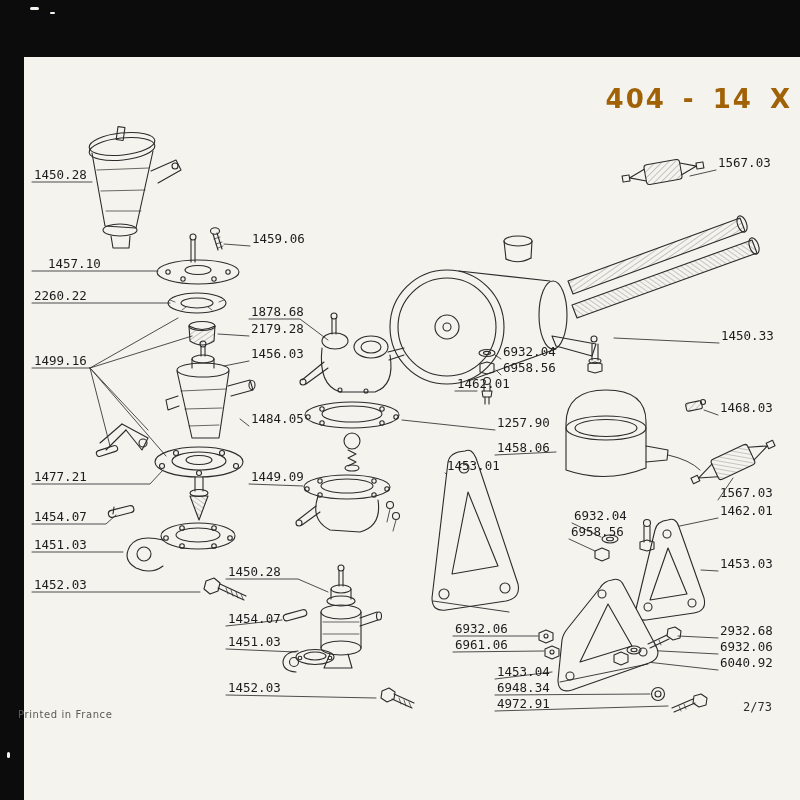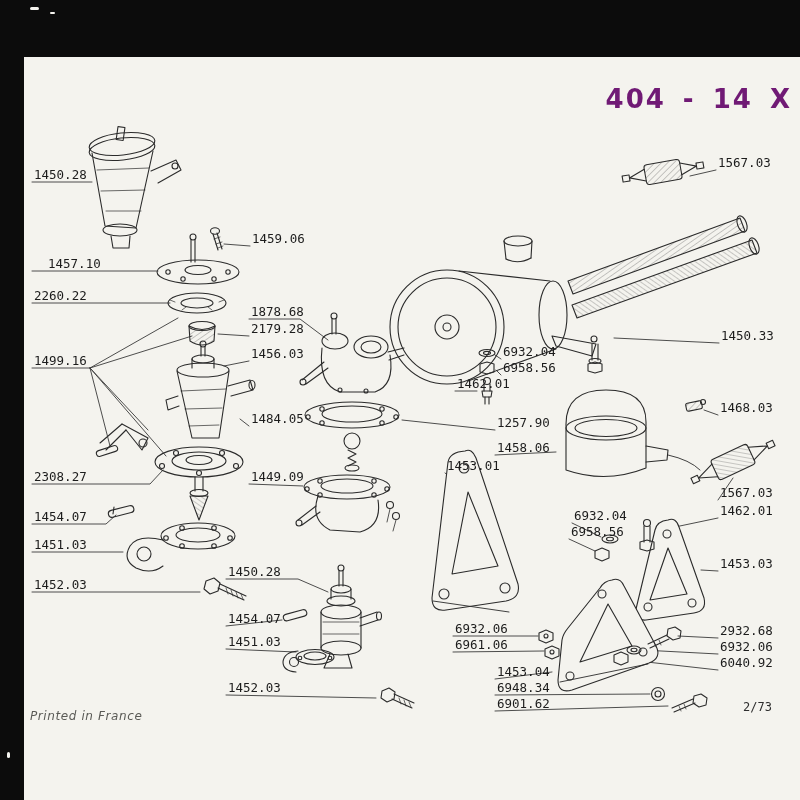--- a/index.html
+++ b/index.html
@@ -15,31 +15,31 @@
   }
   .leftbar {
     position:absolute; left:0; top:0; width:24px; height:800px;
     background:#0c0c0c;
   }
   .speck { position:absolute; background:#f4f3ee; border-radius:2px; }
   .title {
     position:absolute; top:84px; right:8px;
     font-family:"DejaVu Sans", sans-serif;
     font-weight:700; font-size:26px; letter-spacing:2px; word-spacing:6px;
-    color:#701a75; white-space:nowrap;
+    color:#a16207; white-space:nowrap;
   }
   .diagram-svg { position:absolute; left:0; top:0; }
   .lbl {
     position:absolute;
     font-family:"DejaVu Sans Mono", monospace;
     font-size:12.5px; line-height:14px; color:#1c1c1c; white-space:nowrap;
   }
   .footer-left {
-    position:absolute; left:30px; top:709px;
-    font-size:12px; letter-spacing:0.6px; color:#5a5a56;font-style:italic;
+    position:absolute; left:18px; top:709px;
+    font-size:10px; letter-spacing:0.6px; color:#5a5a56;
   }
   .footer-right {
     position:absolute; right:28px; top:700px;
     font-family:"DejaVu Sans Mono", monospace;
     font-size:12px; color:#2e2e2e;
   }
 </style>
 </head>
 <body>
 
@@ -403,21 +403,21 @@
 
   <div class="lbl" style="left:34px;top:168px">1450.28</div>
   <div class="lbl" style="left:252px;top:232px">1459.06</div>
   <div class="lbl" style="left:48px;top:257px">1457.10</div>
   <div class="lbl" style="left:34px;top:289px">2260.22</div>
   <div class="lbl" style="left:251px;top:305px">1878.68</div>
   <div class="lbl" style="left:251px;top:322px">2179.28</div>
   <div class="lbl" style="left:34px;top:354px">1499.16</div>
   <div class="lbl" style="left:251px;top:347px">1456.03</div>
   <div class="lbl" style="left:251px;top:412px">1484.05</div>
-  <div class="lbl" style="left:34px;top:470px">2308.27</div>
+  <div class="lbl" style="left:34px;top:470px">1477.21</div>
   <div class="lbl" style="left:251px;top:470px">1449.09</div>
   <div class="lbl" style="left:34px;top:510px">1454.07</div>
   <div class="lbl" style="left:34px;top:538px">1451.03</div>
   <div class="lbl" style="left:34px;top:578px">1452.03</div>
   <div class="lbl" style="left:228px;top:565px">1450.28</div>
   <div class="lbl" style="left:228px;top:612px">1454.07</div>
   <div class="lbl" style="left:228px;top:635px">1451.03</div>
   <div class="lbl" style="left:228px;top:681px">1452.03</div>
   <div class="lbl" style="left:718px;top:156px">1567.03</div>
   <div class="lbl" style="left:721px;top:329px">1450.33</div>
@@ -433,18 +433,18 @@
   <div class="lbl" style="left:574px;top:509px">6932.04</div>
   <div class="lbl" style="left:571px;top:525px">6958.56</div>
   <div class="lbl" style="left:720px;top:557px">1453.03</div>
   <div class="lbl" style="left:455px;top:622px">6932.06</div>
   <div class="lbl" style="left:455px;top:638px">6961.06</div>
   <div class="lbl" style="left:720px;top:624px">2932.68</div>
   <div class="lbl" style="left:720px;top:640px">6932.06</div>
   <div class="lbl" style="left:720px;top:656px">6040.92</div>
   <div class="lbl" style="left:497px;top:665px">1453.04</div>
   <div class="lbl" style="left:497px;top:681px">6948.34</div>
-  <div class="lbl" style="left:497px;top:697px">6901.62</div>
+  <div class="lbl" style="left:497px;top:697px">4972.91</div>
 
   <div class="footer-left">Printed in France</div>
   <div class="footer-right">2/73</div>
 
 </div>
 
 </body></html>

